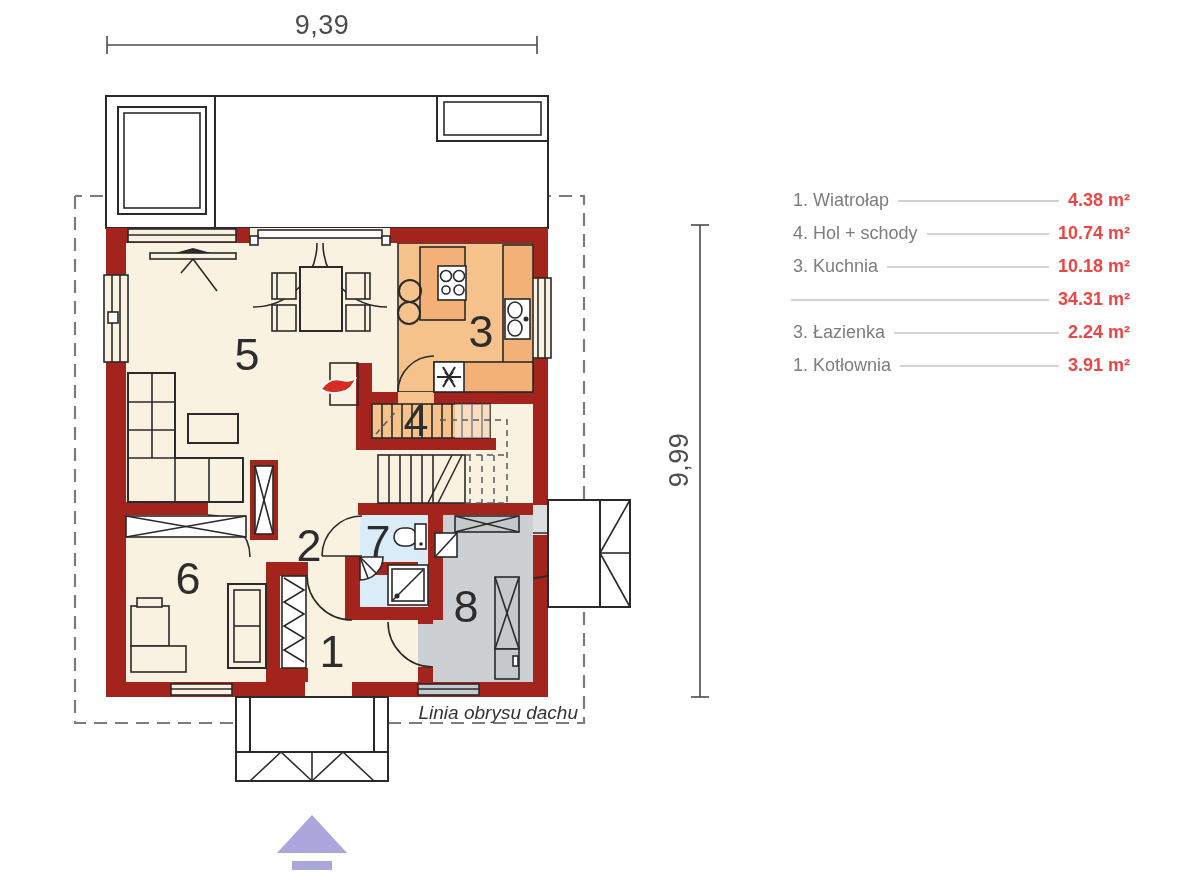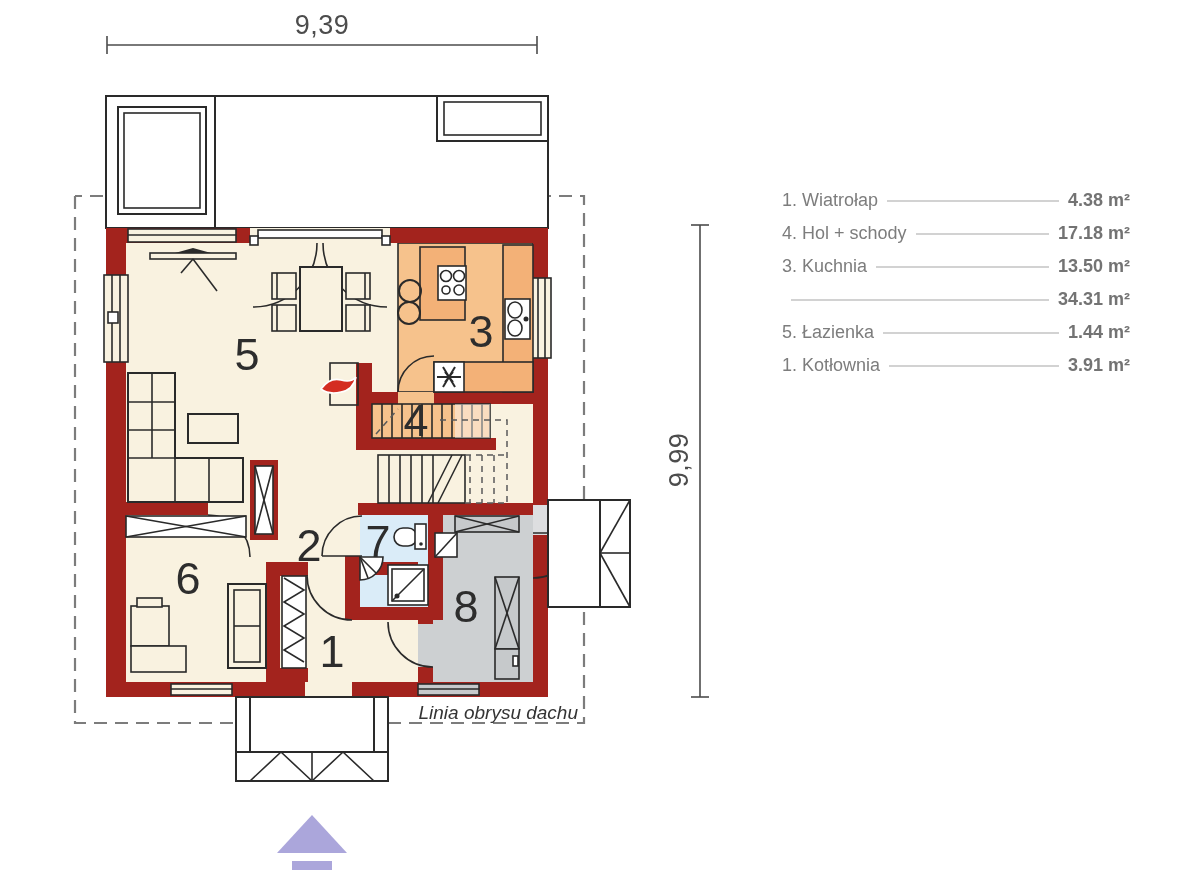--- a/index.html
+++ b/index.html
@@ -3,23 +3,23 @@
 <meta charset="utf-8">
 <style>
   html,body{margin:0;padding:0;background:#ffffff;}
   #canvas{position:relative;width:1200px;height:886px;background:#ffffff;overflow:hidden;
           font-family:"Liberation Sans", sans-serif;}
   #plan-svg{position:absolute;left:0;top:0;}
 
   
   #legend{position:absolute;left:782px;top:184px;width:348px;}
   .legend-row{display:flex;align-items:center;height:33px;font-size:18px;}
-  .legend-label{color:#7d7d7d;white-space:nowrap;}
+  .legend-label{color:#7d7d7d;white-space:nowrap;margin-left:11px;}
   .legend-line{flex:1;border-top:2px solid #d2d2d2;margin:0 9px;min-width:12px;}
-  .legend-value{color:#737373;font-weight:bold;white-space:nowrap;}
+  .legend-value{color:#ef4444;font-weight:bold;white-space:nowrap;}
 
   
   .ln{stroke:#2a2a2a;stroke-width:2;fill:none;}
   .ln15{stroke:#2a2a2a;stroke-width:1.6;fill:none;}
   .wall{fill:#a3231d;}
   .creamfill{fill:#f9f2e0;}
   .whitefill{fill:#ffffff;}
   .kitchenfill{fill:#f6c28c;}
   .counterfill{fill:#f3b177;}
   .bathfill{fill:#daecf8;}
@@ -338,35 +338,35 @@
 
 <div id="legend">
   <div class="legend-row">
     <span class="legend-label">1. Wiatrołap</span>
     <span class="legend-line"></span>
     <span class="legend-value">4.38 m²</span>
   </div>
   <div class="legend-row">
     <span class="legend-label">4. Hol + schody</span>
     <span class="legend-line"></span>
-    <span class="legend-value">17.18 m²</span>
+    <span class="legend-value">10.74 m²</span>
   </div>
   <div class="legend-row">
     <span class="legend-label">3. Kuchnia</span>
     <span class="legend-line"></span>
-    <span class="legend-value">13.50 m²</span>
+    <span class="legend-value">10.18 m²</span>
   </div>
   <div class="legend-row">
     <span class="legend-line"></span>
     <span class="legend-value">34.31 m²</span>
   </div>
   <div class="legend-row">
-    <span class="legend-label">5. Łazienka</span>
-    <span class="legend-line"></span>
-    <span class="legend-value">1.44 m²</span>
+    <span class="legend-label">3. Łazienka</span>
+    <span class="legend-line"></span>
+    <span class="legend-value">2.24 m²</span>
   </div>
   <div class="legend-row">
     <span class="legend-label">1. Kotłownia</span>
     <span class="legend-line"></span>
     <span class="legend-value">3.91 m²</span>
   </div>
 </div>
 
 </div>
 

